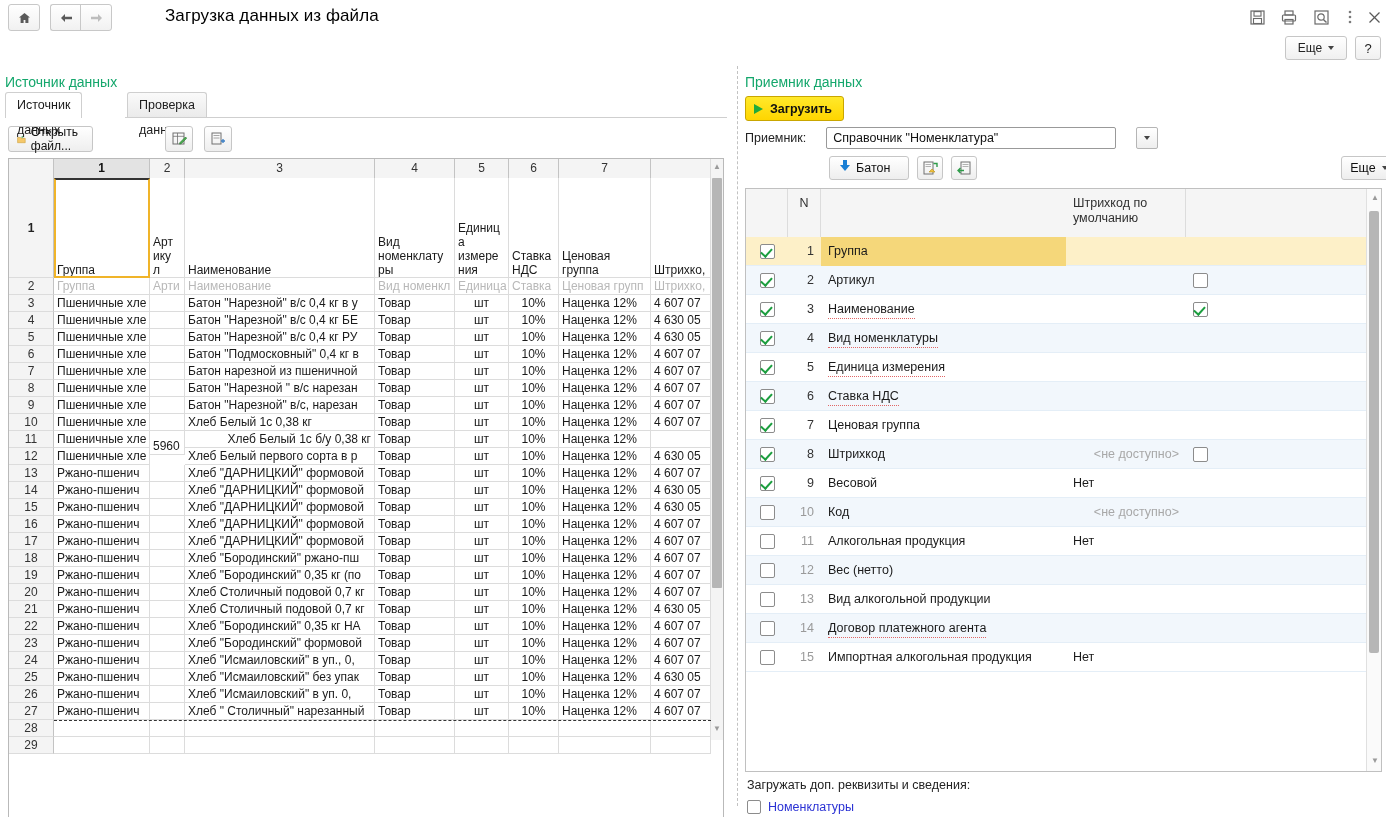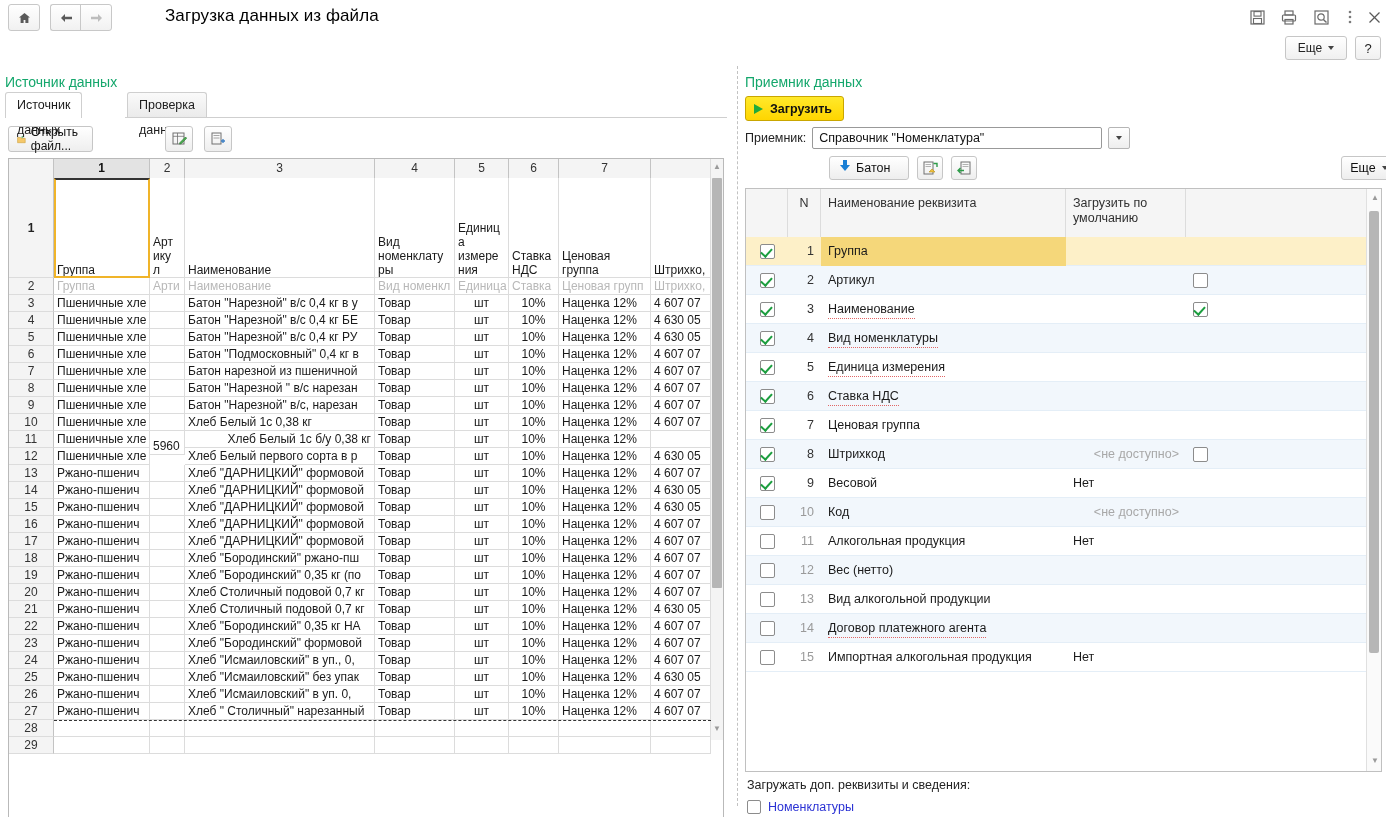--- a/index.html
+++ b/index.html
@@ -114,21 +114,21 @@
 
   
   .right-pane{position:absolute;left:745px;top:92px;width:641px;height:725px;}
   .btn-load{
     position:absolute;left:0;top:4px;height:23px;padding:0 11px 0 8px;border:1px solid #c9a600;border-radius:3px;
     background:linear-gradient(#ffe92b,#ffd500);display:flex;align-items:center;gap:7px;
     font-size:12.5px;font-weight:bold;color:#111;
   }
   .play-tri{width:0;height:0;border-left:9px solid #1faa3c;border-top:5.5px solid transparent;border-bottom:5.5px solid transparent;}
 
-  .recv-row{position:absolute;left:0;top:34px;height:24px;display:flex;align-items:center;gap:6px;}
+  .recv-row{position:absolute;left:0;top:34px;height:24px;display:flex;align-items:center;gap:20px;}
   .recv-lab{font-size:12.5px;color:#222;}
   .recv-input{
     position:relative;width:290px;height:22px;border:1px solid #999;border-radius:2px;background:#fff;
     display:flex;align-items:center;padding:0 6px;font-size:12.5px;color:#111;box-sizing:border-box;
   }
   .recv-drop{
     width:22px;height:22px;border:1px solid #b5b5b5;border-radius:2px;background:linear-gradient(#fff,#eee);
     display:flex;align-items:center;justify-content:center;box-sizing:border-box;
   }
   .recv-drop .caret{border-left:3.5px solid transparent;border-right:3.5px solid transparent;border-top:4px solid #444;}
@@ -641,22 +641,21 @@
       <div class="b more">
         <span>Еще</span>
         <span class="caret" style="border-left:3.5px solid transparent;border-right:3.5px solid transparent;border-top:4px solid #444;display:inline-block;"></span>
       </div>
     </div>
 
     <div class="rtable">
       <div class="rhead">
           <div class="rh" style="left: 0px; width: 42px;"></div>
           <div class="rh" style="left: 42px; width: 33px; text-align: center;">N</div>
-          <div class="rh" style="left: 75px; width: 245px;">Наименование реквизита</div>
-          <div class="rh" style="left: 320px; width: 120px;">Загрузить по умолчанию</div>
+          <div class="rh" style="left: 320px; width: 120px;">Штрихкод по умолчанию</div>
         </div>
       <div class="rbody">
           <div class="rrow sel" style="top: 0px;">
             <span class="cbx checked" style="left: 14px; top: 7px;"></span>
             <div class="rcell num" style="left: 42px; width: 33px;">1</div>
             <div class="rcell namecell selhl" style="left: 75px; width: 245px;">Группа</div>
             <div class="rcell" style="left: 320px; width: 120px;"></div>
           </div>
           <div class="rrow alt" style="top: 29px;">
             <span class="cbx checked" style="left: 14px; top: 7px;"></span>

